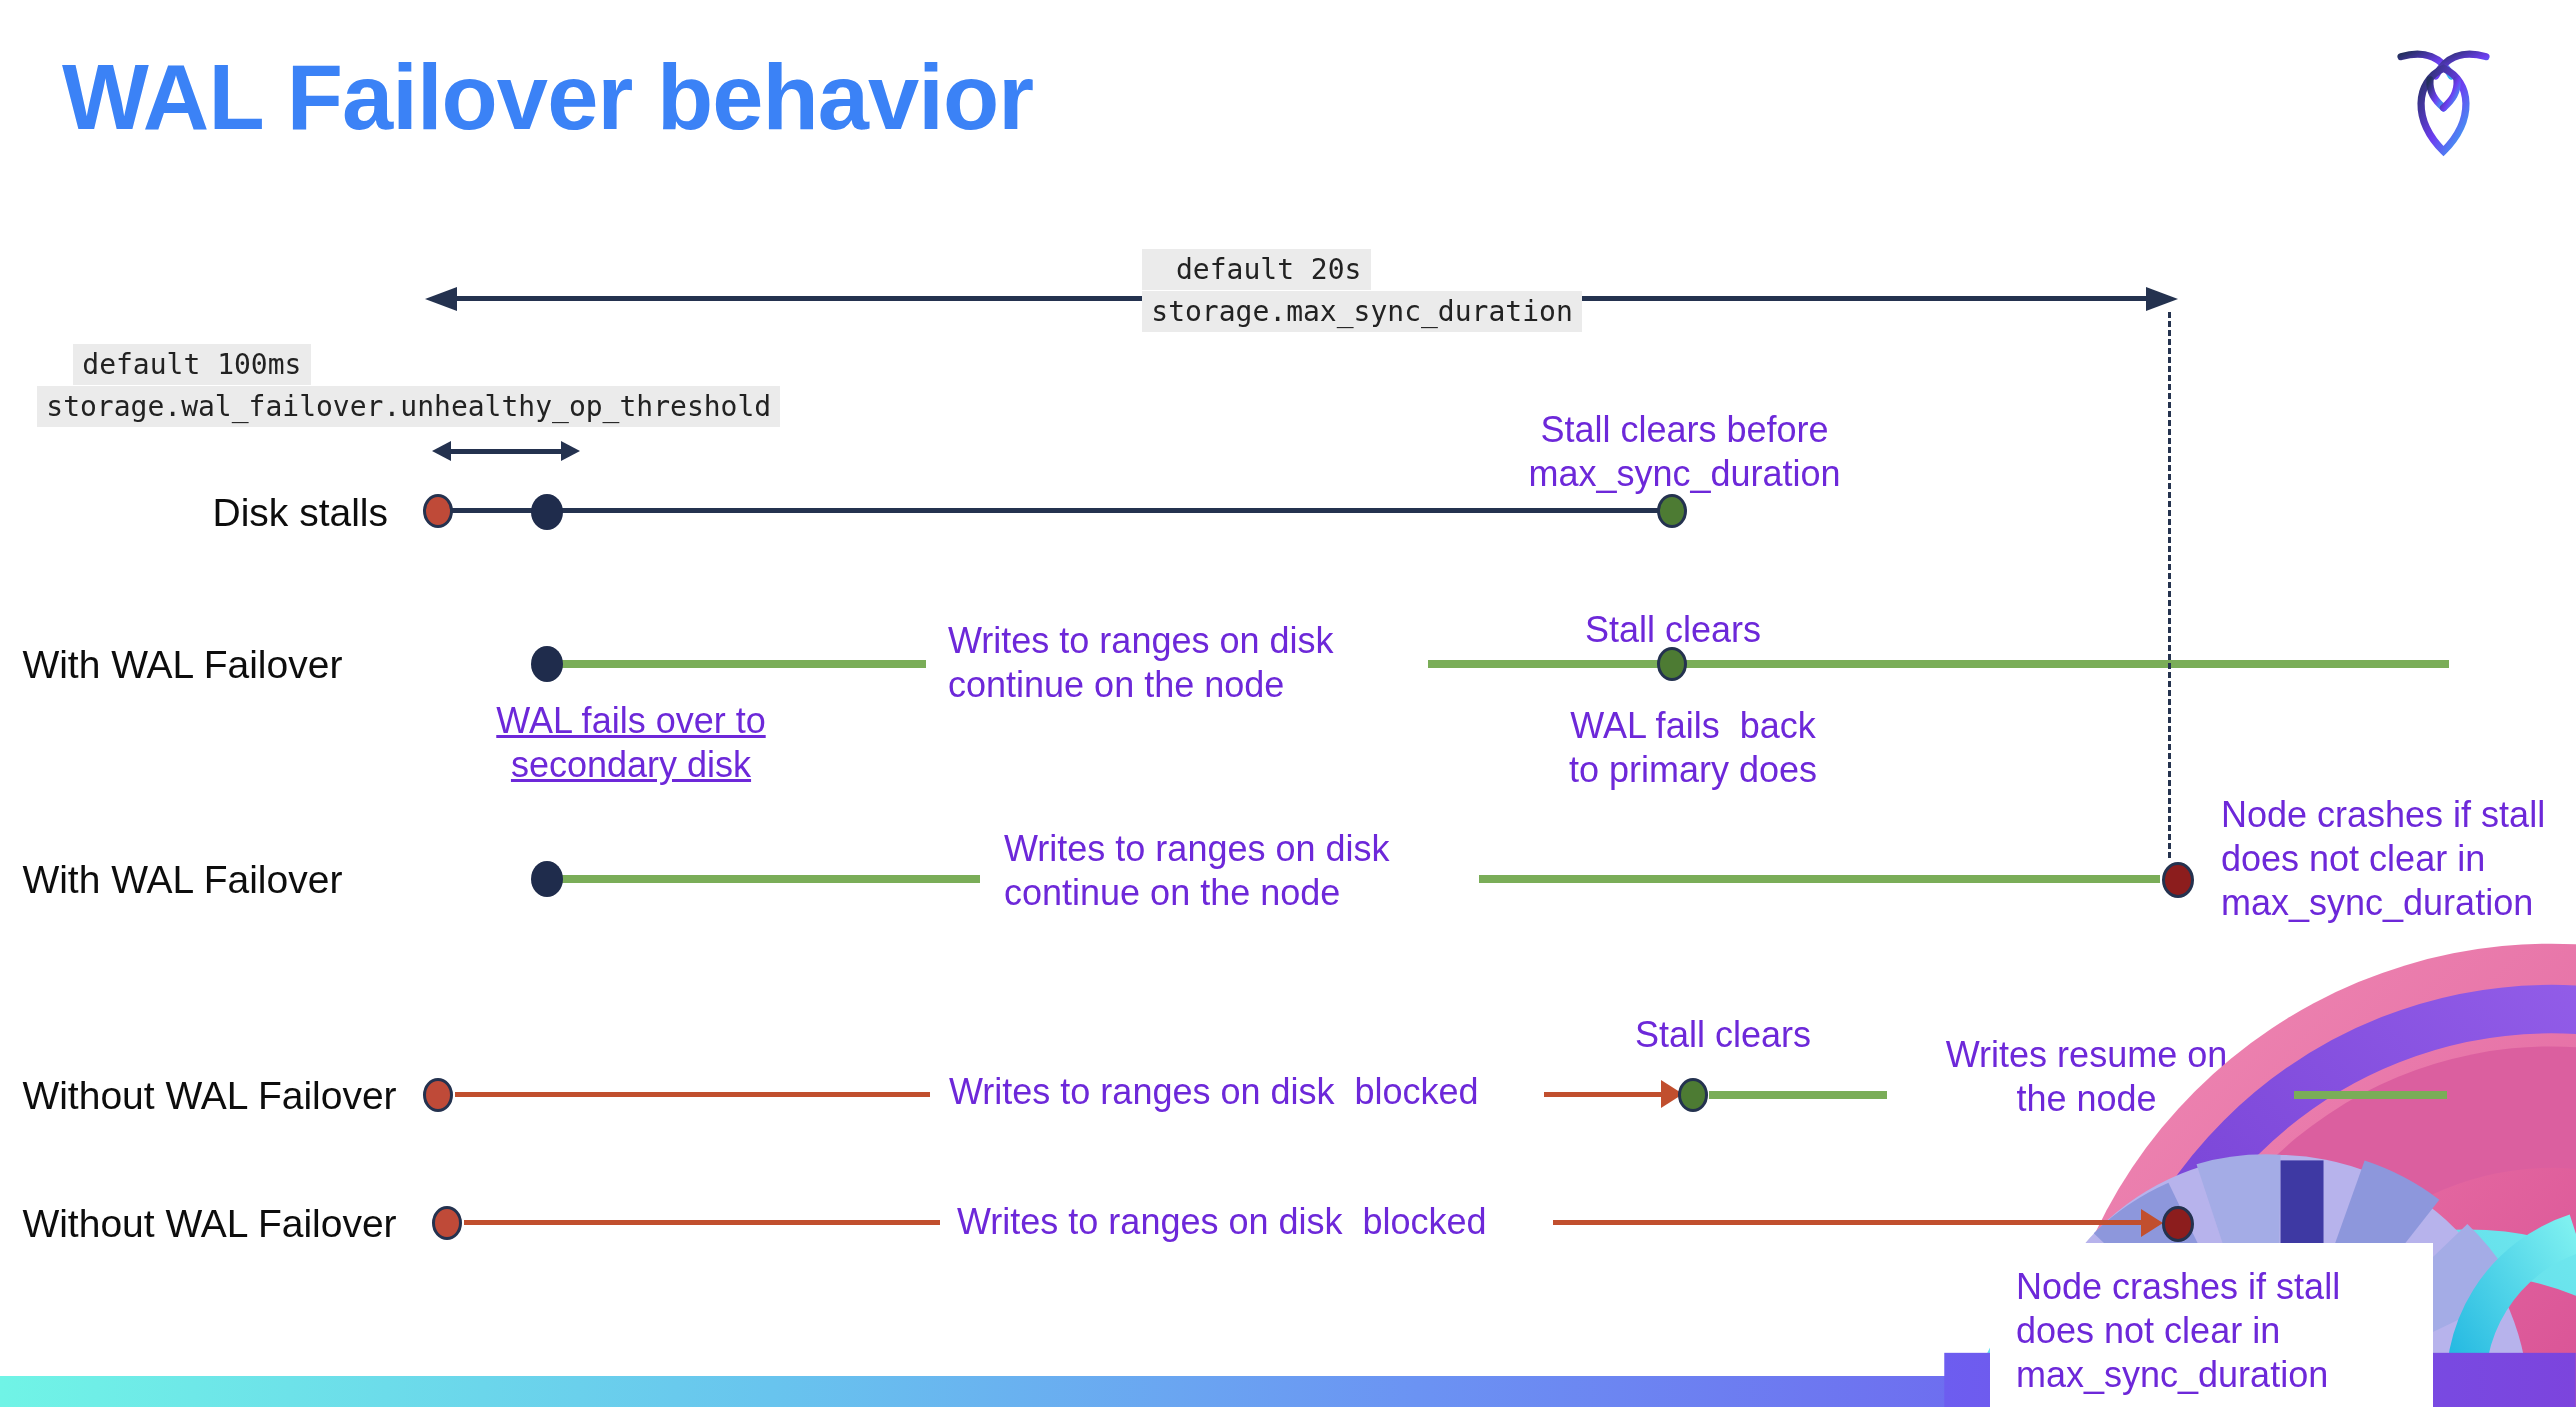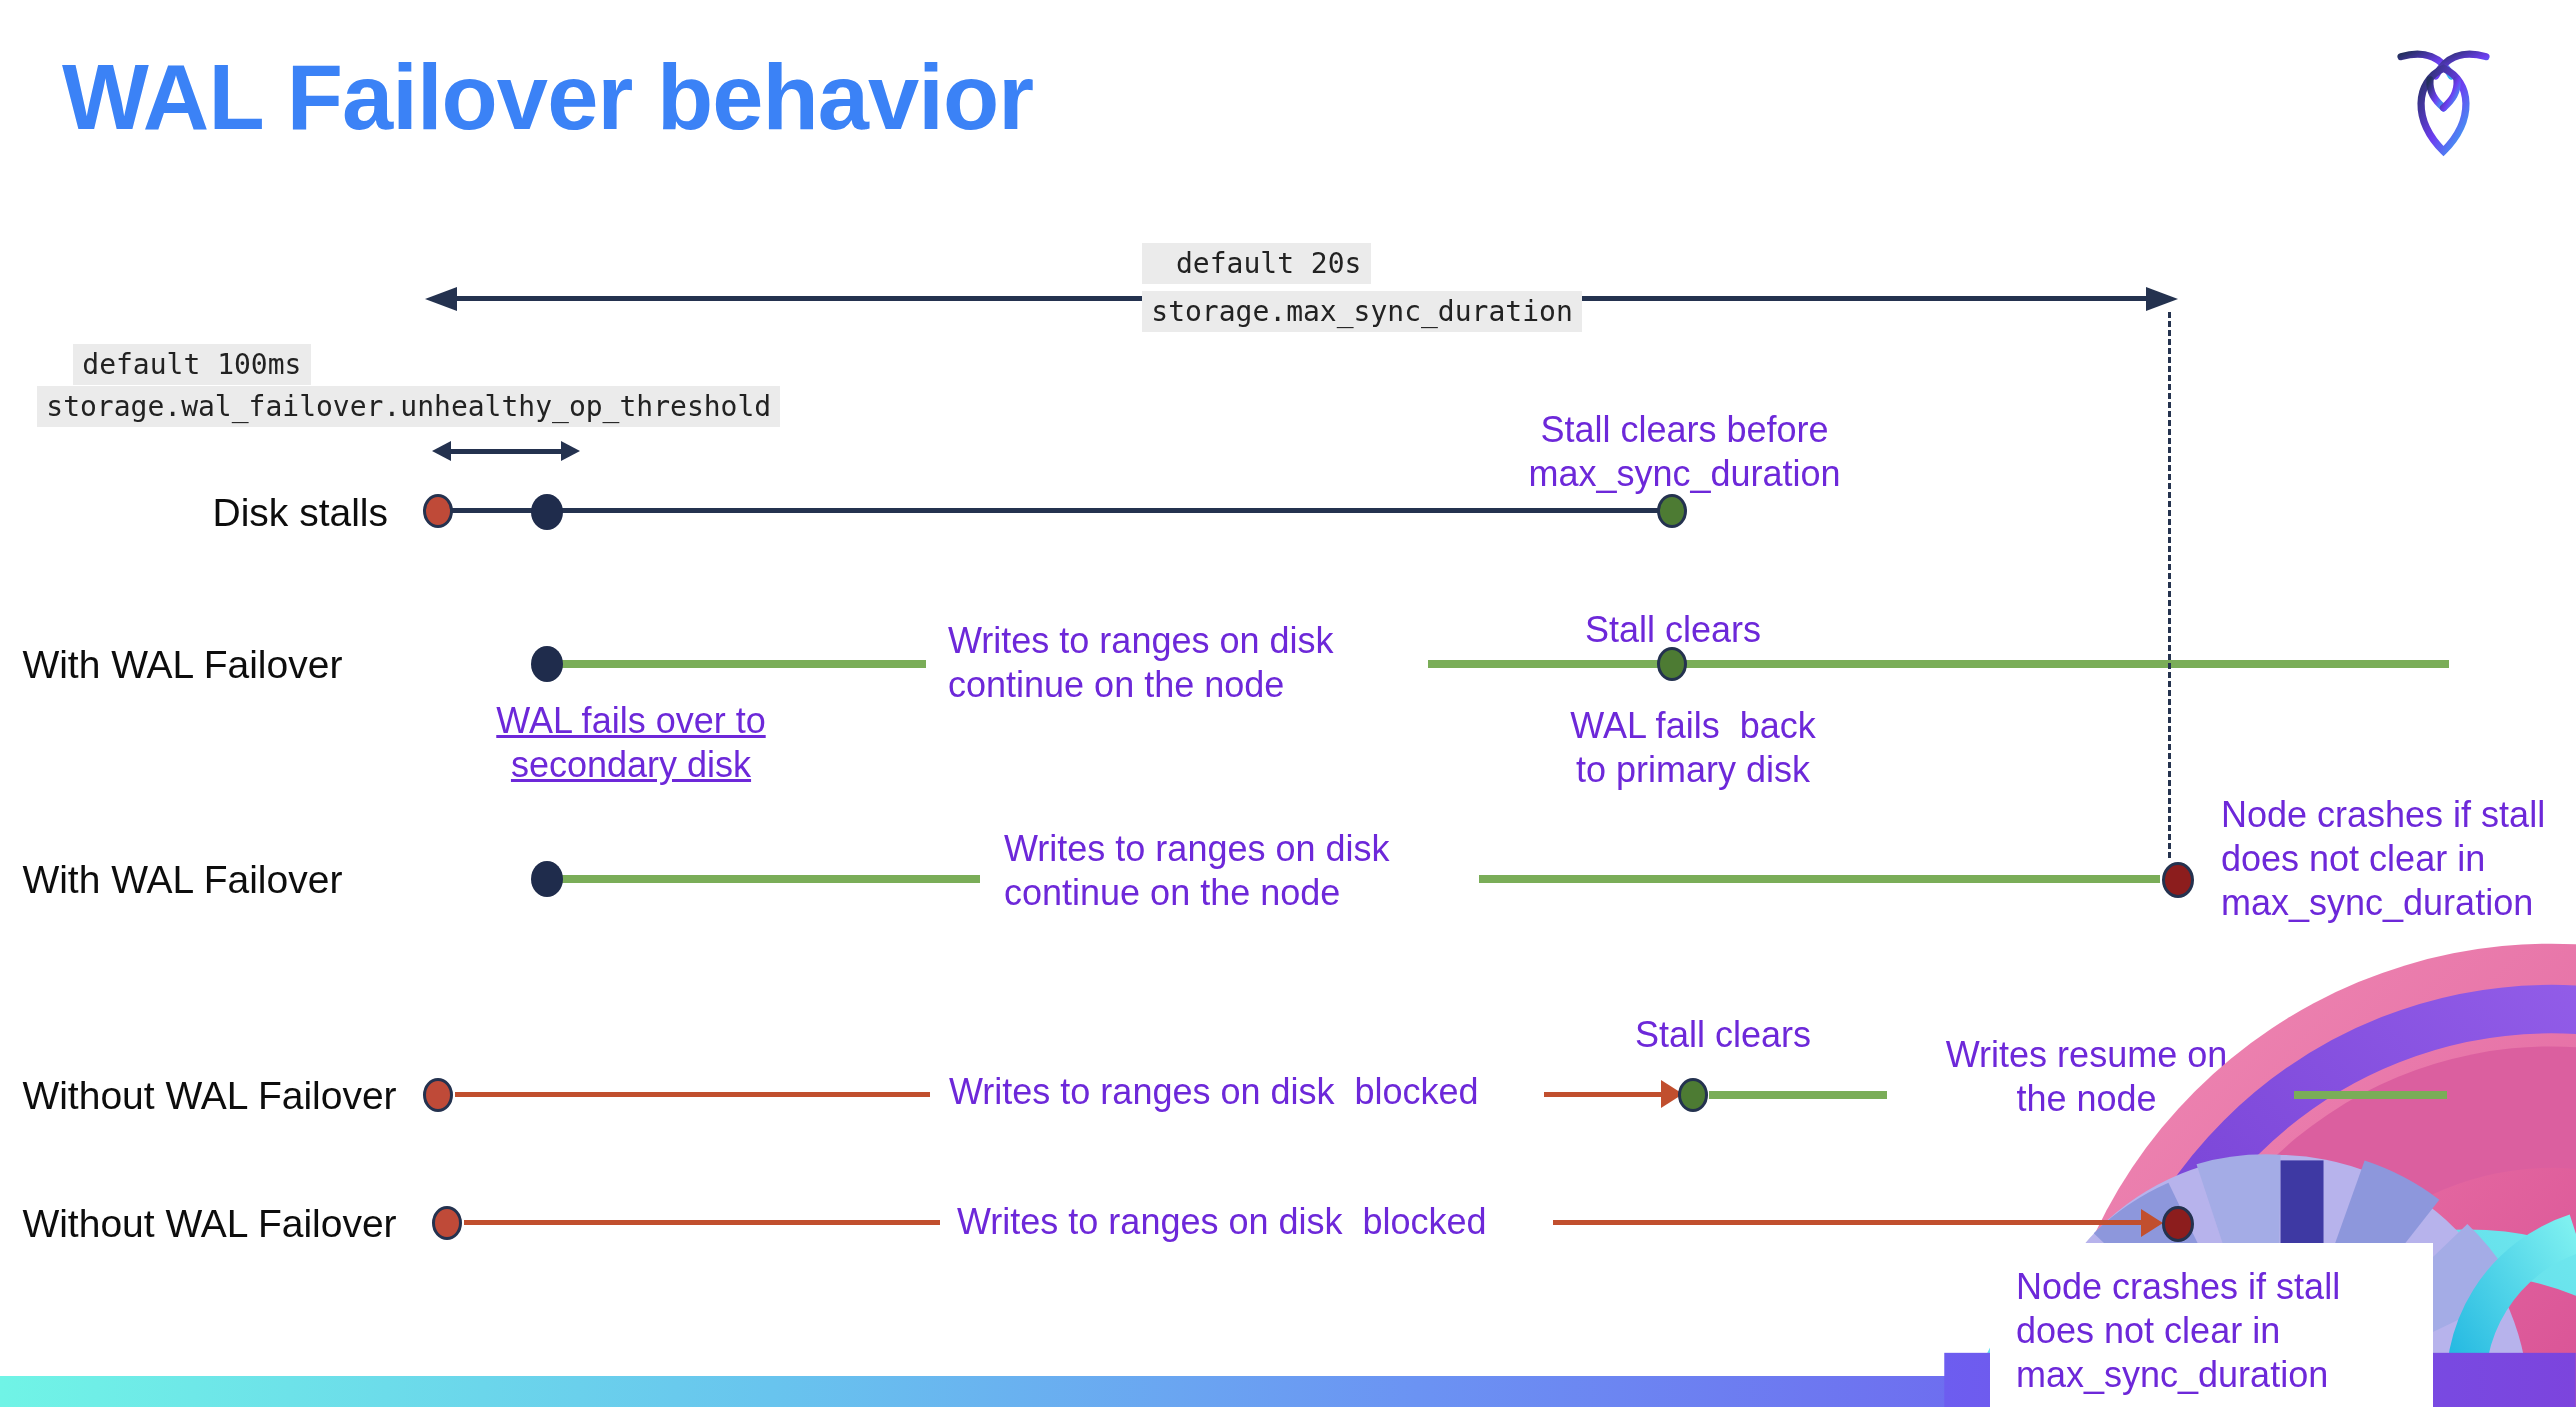--- a/index.html
+++ b/index.html
@@ -57,21 +57,21 @@
       <path d="M50,107 L50,63"></path>
       <path d="M50,63 C41,55 35,47 36,34"></path>
       <path d="M50,63 C59,55 65,47 64,34"></path>
     </g>
   </svg>
 
   <div class="hline navyline abs" style="left:443px;top:296px;width:1714px;"></div>
   <div class="arrowhead ah-left-navy" style="left:425px;top:287px;"></div>
   <div class="arrowhead ah-right-navy" style="left:2146px;top:287px;"></div>
 
-  <div class="mono" style="left:1142px;top:243px;padding-left:34px;">default 20s</div>
+  <div class="mono" style="left:1142px;top:249px;padding-left:34px;">default 20s</div>
   <div class="mono" style="left:1142px;top:291px;">storage.max_sync_duration</div>
 
   <div class="mono" style="left:37px;top:344px;margin-left:36px;">default 100ms</div>
   <div class="mono" style="left:37px;top:386px;">storage.wal_failover.unhealthy_op_threshold</div>
 
   <div class="hline navyline abs" style="left:447px;top:449px;width:118px;"></div>
   <div class="arrowhead ah-left-navy-sm" style="left:432px;top:441px;"></div>
   <div class="arrowhead ah-right-navy-sm" style="left:561px;top:441px;"></div>
 
   <div class="rowlabel right" style="left:187px;top:491px;width:201px;">Disk stalls</div>
@@ -82,21 +82,21 @@
   <div class="txt center" style="left:1521px;top:408px;width:327px;"><span>Stall clears before</span><br><span>max_sync_duration</span></div>
 
   <div class="rowlabel" style="left:22.4px;top:643px;">With WAL Failover</div>
   <div class="dot navy" style="left:531px;top:646px;"></div>
   <div class="hline greenline" style="left:561px;top:660px;width:365px;"></div>
   <div class="txt" style="left:948px;top:619px;"><span>Writes to ranges on disk</span><br><span>continue on the node</span></div>
   <div class="hline greenline" style="left:1428px;top:660px;width:1021px;"></div>
   <div class="dot green" style="left:1657px;top:647px;"></div>
   <div class="txt center" style="left:1533px;top:608px;width:280px;">Stall clears</div>
   <div class="txt center" style="left:463px;top:699px;width:336px;text-decoration:underline;"><span>WAL fails over to</span><br><span>secondary disk</span></div>
-  <div class="txt center" style="left:1525px;top:704px;width:336px;"><span>WAL fails  back</span><br><span>to primary disk</span></div>
+  <div class="txt center" style="left:1525px;top:704px;width:336px;"><span>WAL fails  back</span><br><span>to primary does</span></div>
 
   <div class="rowlabel" style="left:22.4px;top:858px;">With WAL Failover</div>
   <div class="dot navy" style="left:531px;top:861px;"></div>
   <div class="hline greenline" style="left:561px;top:875px;width:419px;"></div>
   <div class="txt" style="left:1004px;top:827px;"><span>Writes to ranges on disk</span><br><span>continue on the node</span></div>
   <div class="hline greenline" style="left:1479px;top:875px;width:681px;"></div>
   <div class="dot maroon" style="left:2162px;top:862px;"></div>
   <div class="dashed"></div>
   <div class="txt" style="left:2221px;top:793px;width:355px;"><span>Node crashes if stall</span><br><span>does not clear in</span><br><span>max_sync_duration</span></div>
 

